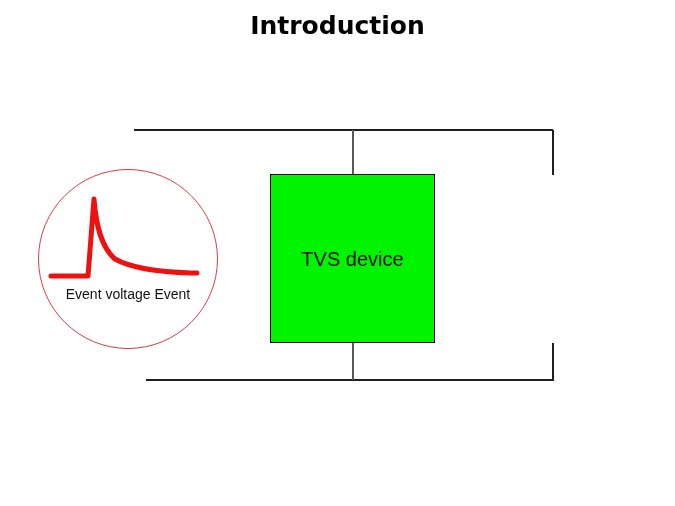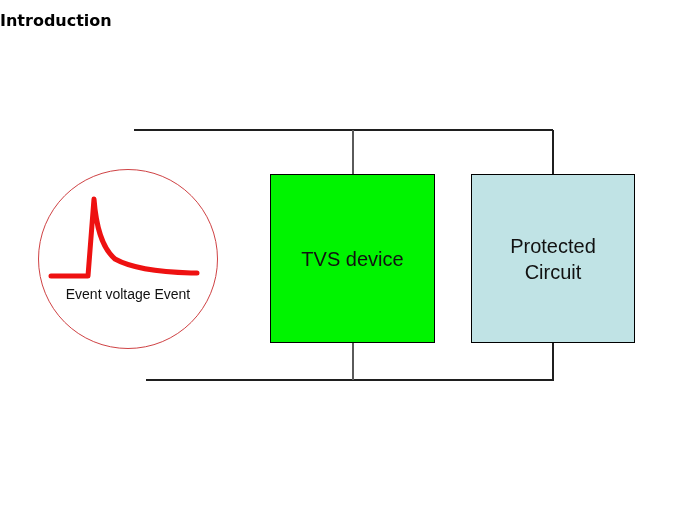--- a/index.html
+++ b/index.html
@@ -9,24 +9,24 @@
     height: 506px;
     background: #ffffff;
     overflow: hidden;
     font-family: "Liberation Sans", sans-serif;
   }
   .abs { position: absolute; }
 
   
   #title {
     left: 0; top: 11px; width: 675px;
-    text-align: left;
+    text-align: center;
     font-family: "DejaVu Sans", sans-serif;
     font-weight: 700;
-    font-size: 16px;
+    font-size: 25px;
     color: #000000;
   }
 
   
   .hline { height: 1.5px; background: #1f1f1f; }
   .vline-dark { width: 2px; background: #1f1f1f; }
   .vline-gray { width: 2px; background: #5a5a5a; }
 
   #top-bus            { left: 134px; top: 129px; width: 419px; }
   #bottom-bus         { left: 146px; top: 379px; width: 407px; }
@@ -87,18 +87,14 @@
     <svg id="ov-wave" width="180" height="180" viewBox="0 0 180 180">
       <path d="M 12 106 L 49 106 L 55 29 C 57 55, 62 77, 76 89 C 92 98, 120 102, 152 103 L 158 103" fill="none" stroke="#ee1111" stroke-width="5" stroke-linecap="round" stroke-linejoin="round"></path>
     </svg>
     <div id="ov-label">Event voltage Event</div>
   </div>
 
   <div id="tvs-box" class="abs device-box">
     <span>TVS device</span>
   </div>
 
-  <div id="prot-box" class="abs device-box">
-    <span>Protected
-Circuit</span>
-  </div>
 
 </div>
 
 </body></html>

